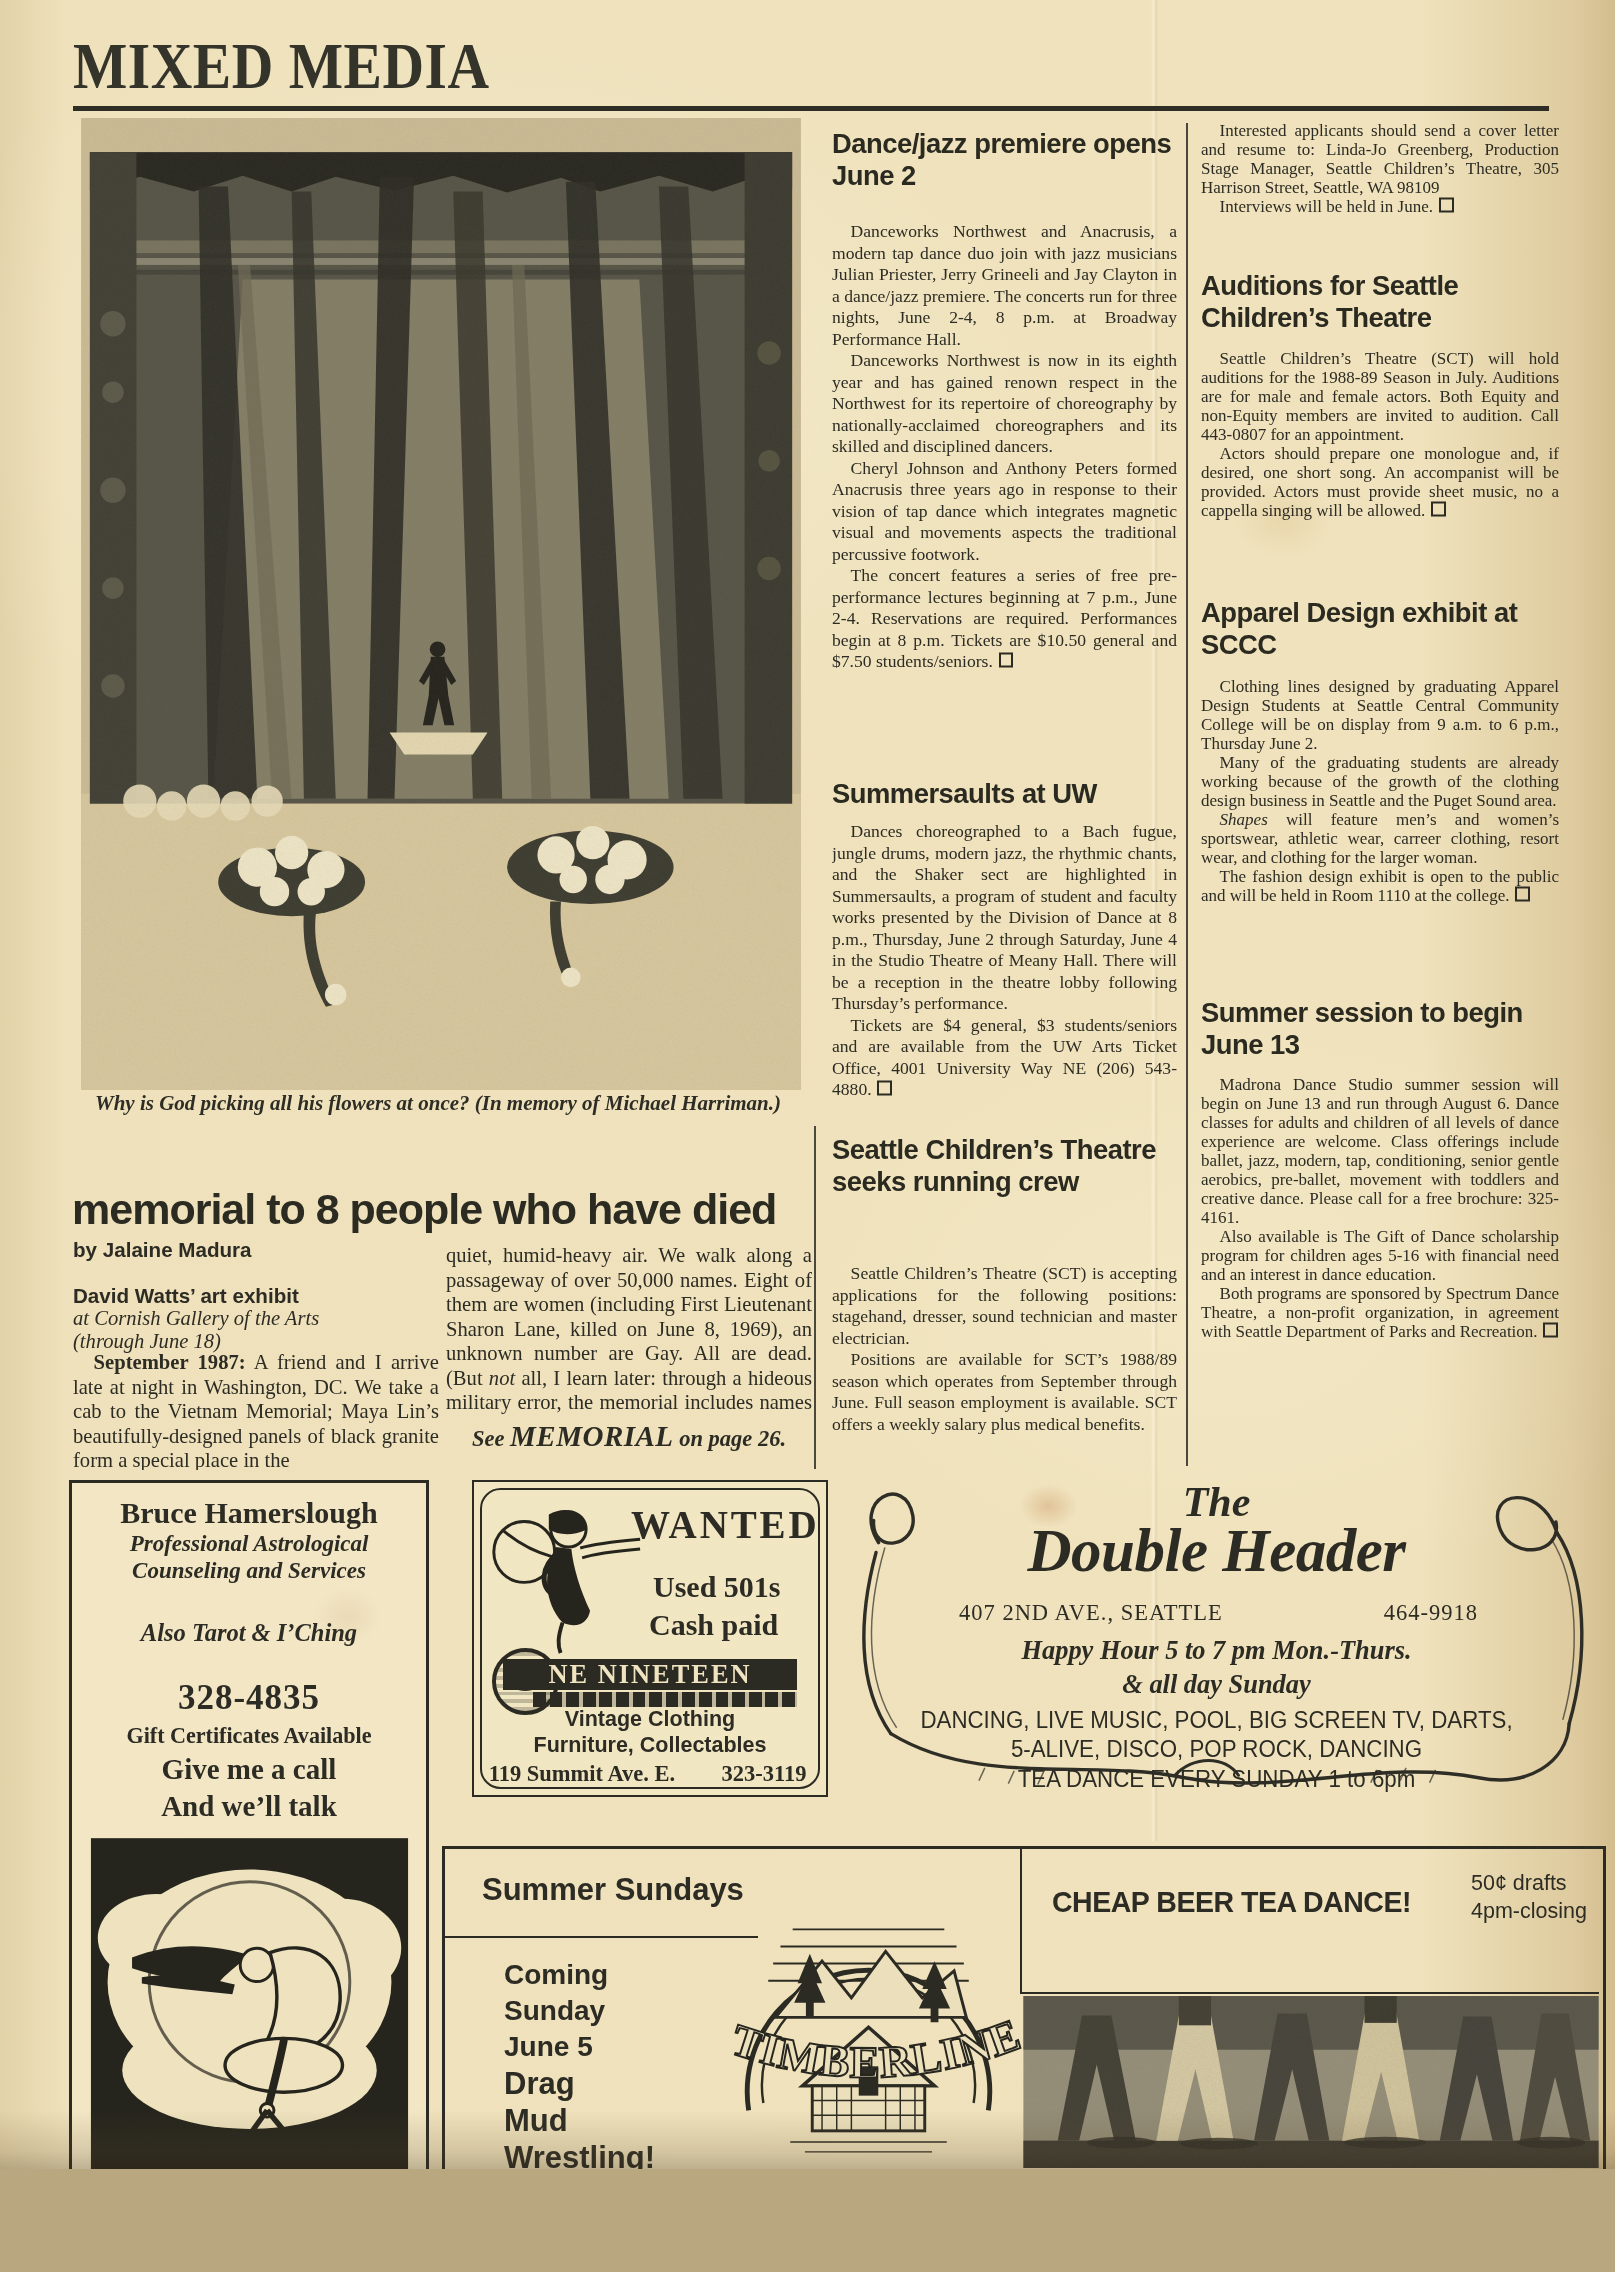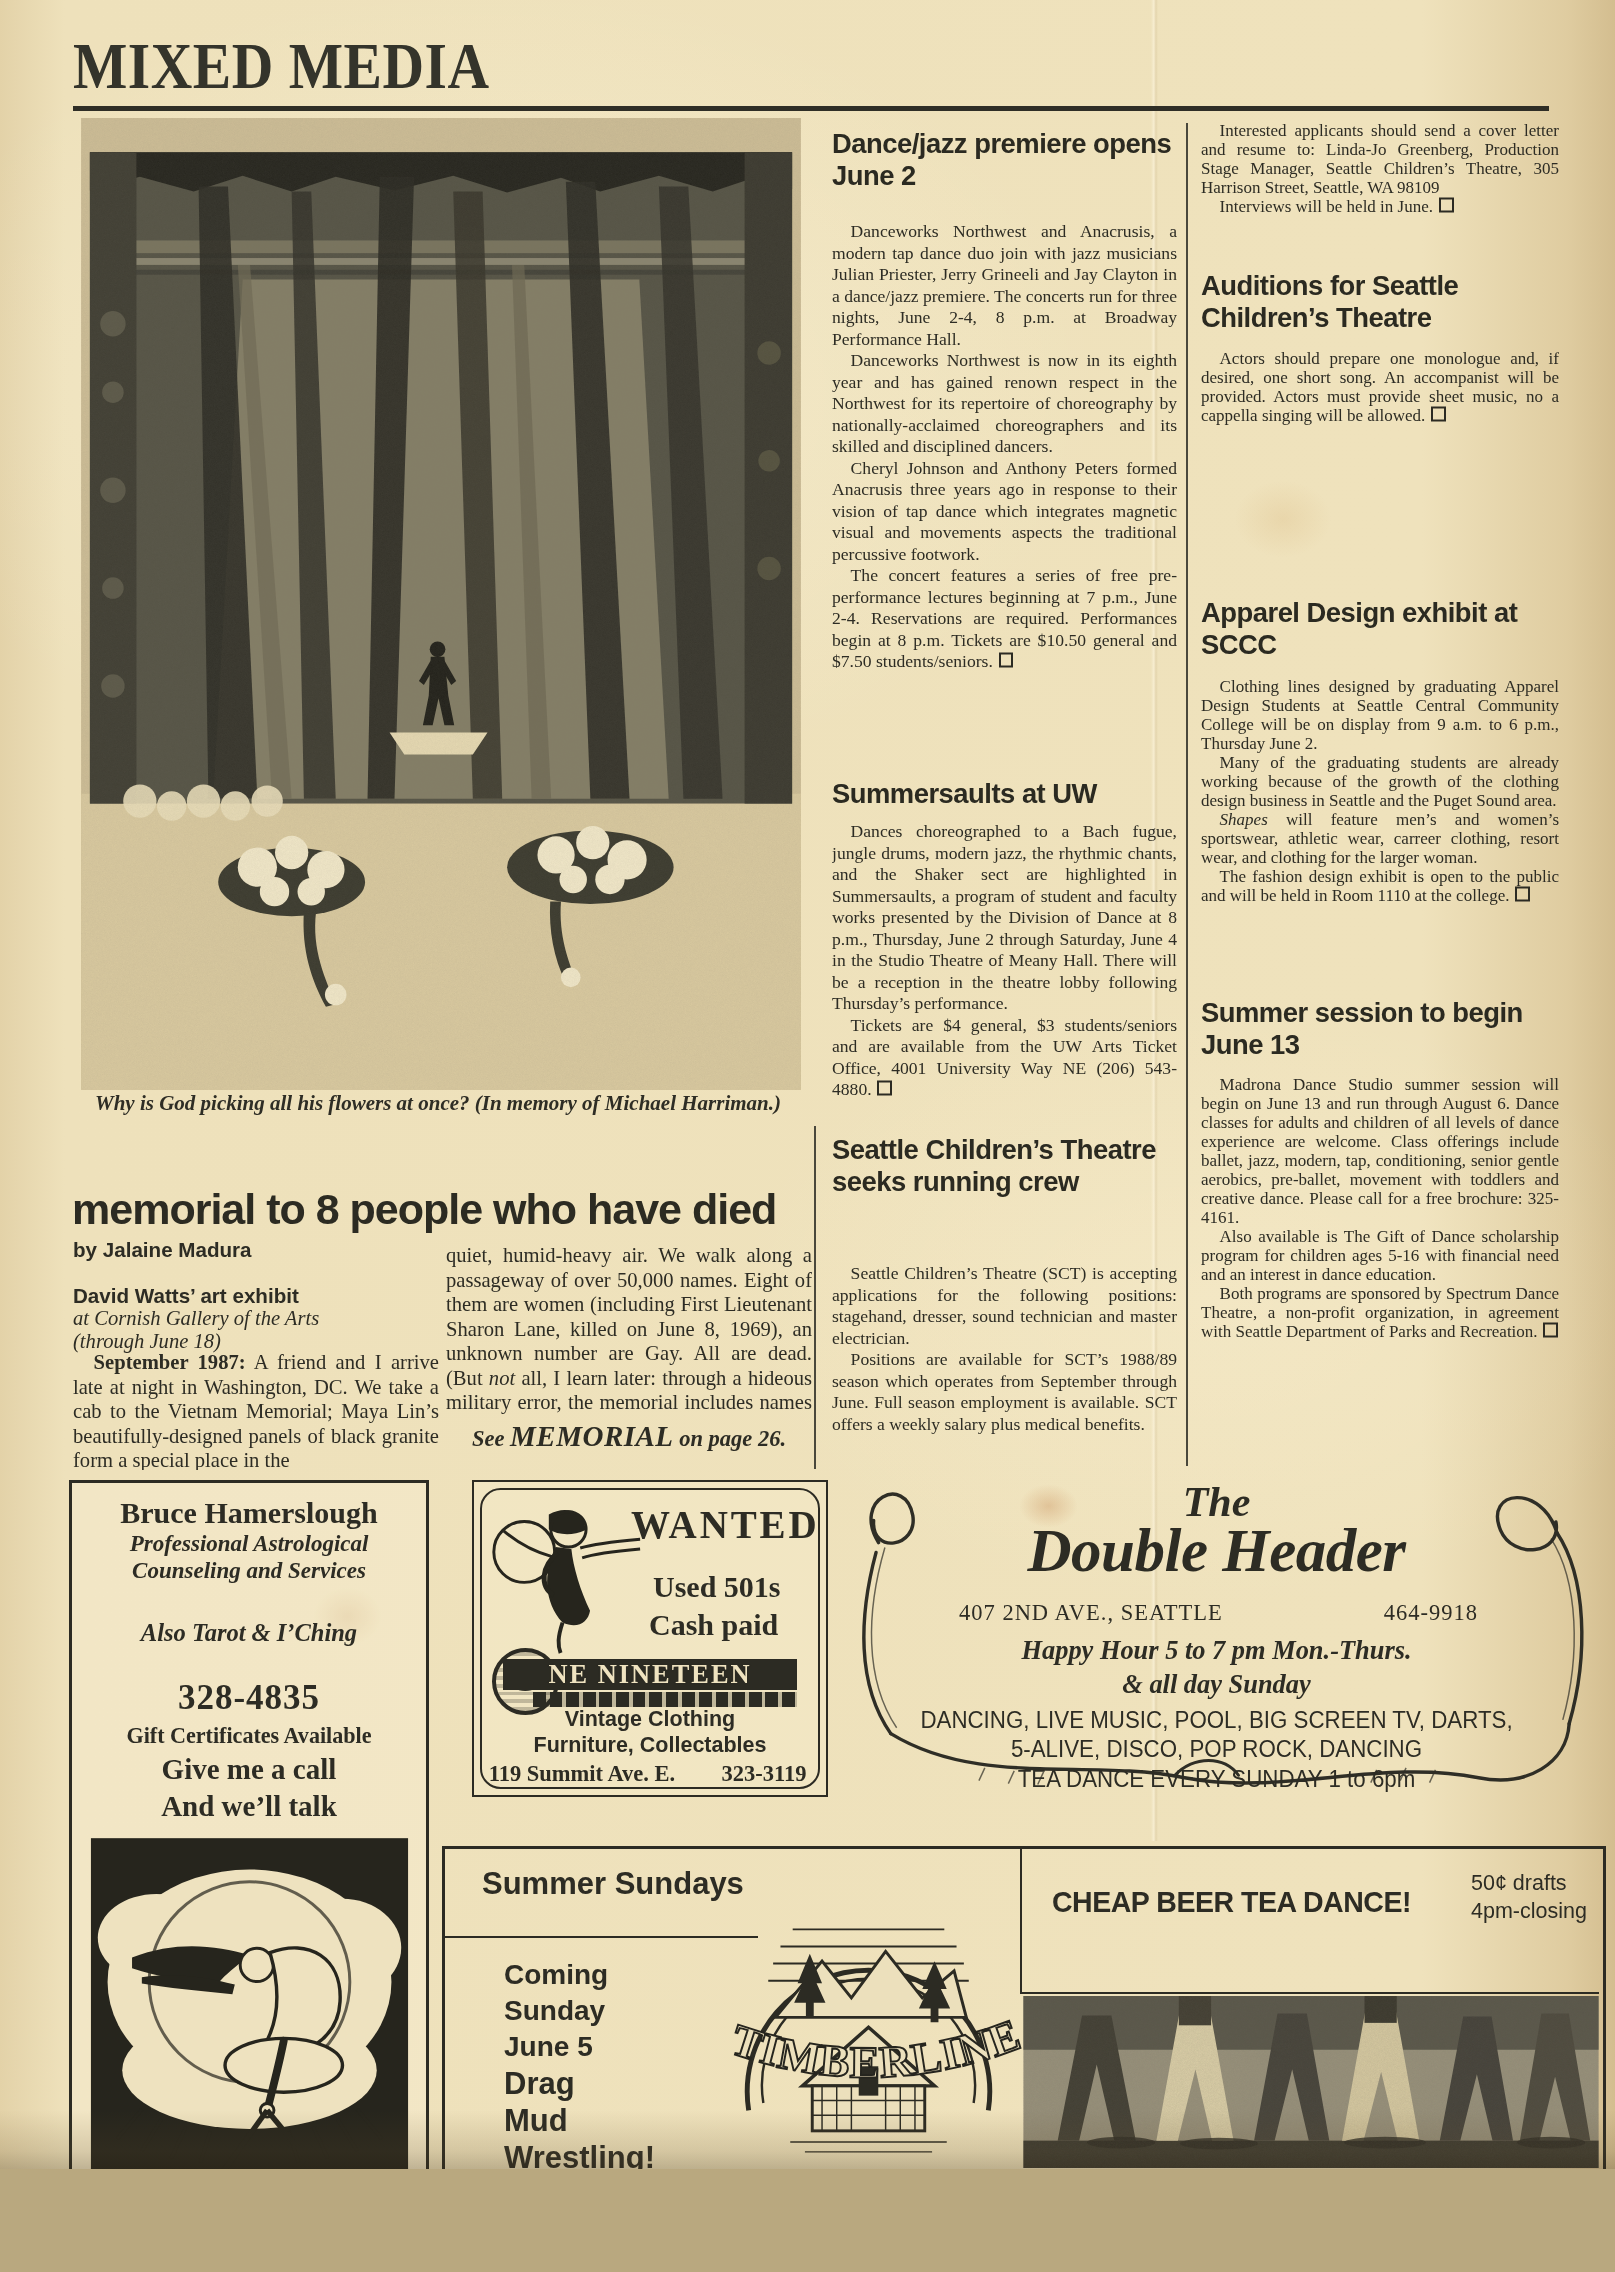--- a/index.html
+++ b/index.html
@@ -80,21 +80,21 @@
   .ad-wanted .ph{position:absolute;right:19.6px;top:279px;font-weight:bold;font-size:22.5px;}
 
   .ad-dh{position:absolute;left:832px;top:1469px;width:769px;height:349px;}
   .ad-dh .the{position:absolute;left:0;width:100%;top:8.8px;text-align:center;font-style:italic;font-weight:bold;font-size:42px;}
   .ad-dh .name{position:absolute;left:0;width:100%;top:47px;text-align:center;font-style:italic;font-weight:bold;font-size:61px;letter-spacing:-0.5px;}
   .ad-dh .row{position:absolute;left:127px;top:131px;width:519px;display:flex;justify-content:space-between;font-size:22.5px;letter-spacing:1px;}
   .ad-dh .hh{position:absolute;left:0;width:100%;text-align:center;font-weight:bold;font-style:italic;font-size:26.4px;}
   .ad-dh .f{position:absolute;left:0;width:100%;text-align:center;font-family:"Liberation Sans",sans-serif;font-size:23px;letter-spacing:0;transform:scaleX(.97);}
 
   .ad-tl{position:absolute;left:442px;top:1846px;width:1158px;height:363px;border:3.9px solid #2c2b23;}
-  .tl-title{position:absolute;left:37px;top:17px;font-family:"Liberation Sans",sans-serif;font-weight:bold;font-size:31px;}
+  .tl-title{position:absolute;left:37px;top:23px;font-family:"Liberation Sans",sans-serif;font-weight:bold;font-size:31px;}
   .tl-rule{position:absolute;left:0px;top:87px;width:313px;height:2.4px;background:#2c2b23;}
   .tl-left{position:absolute;left:59px;top:108px;width:196px;text-align:left;font-family:"Liberation Sans",sans-serif;font-weight:bold;color:#2d2c24;}
   .tl-left .c{font-size:28px;line-height:36px;}
   .tl-left .d{font-size:31px;line-height:37px;}
   .tl-left .fu{font-size:20.6px;line-height:19.6px;font-weight:bold;}
   .tl-left .pool{font-size:22.5px;letter-spacing:0;margin-top:2.9px;transform:scaleX(.95);}
   .tl-banner{position:absolute;left:607px;top:36px;font-family:"Liberation Sans",sans-serif;font-weight:bold;font-size:30px;letter-spacing:-0.5px;transform:scaleX(.95);transform-origin:left;}
   .tl-drafts{position:absolute;left:1026px;top:19.6px;font-family:"Liberation Sans",sans-serif;font-weight:normal;font-size:21.5px;line-height:28px;}
   .tl-vline{position:absolute;left:575px;top:0;width:2px;height:144px;background:#2c2b23;}
   .tl-hline{position:absolute;left:575px;top:143px;width:579px;height:2px;background:#2c2b23;}
@@ -257,20 +257,21 @@
     <p><span>Positions are available for SCT’s 1988/89 season which operates from September through June. Full season employment is available. SCT offers a weekly salary plus medical benefits.</span></p>
   </div>
 
   <div class="newscol col-right abs" style="left:1201px;top:121px;height:131px;overflow:hidden;">
     <p><span>Interested applicants should send a cover letter and resume to: Linda-Jo Greenberg, Production Stage Manager, Seattle Children’s Theatre, 305 Harrison Street, Seattle, WA 98109</span></p>
     <p><span>Interviews will be held in June.</span><span class="endbox"></span></p>
   </div>
 
   <div class="arthead" style="left:1201px;top:270px;width:358px;">Auditions for Seattle Children’s Theatre</div>
   <div class="newscol col-right abs" style="left:1201px;top:349px;height:233px;overflow:hidden;">
+    <p><span>Seattle Children’s Theatre (SCT) will hold auditions for the 1988-89 Season in July. Auditions are for male and female actors. Both Equity and non-Equity members are invited to audition. Call 443-0807 for an appointment.</span></p>
     <p><span>Actors should prepare one monologue and, if desired, one short song. An accompanist will be provided. Actors must provide sheet music, no a cappella singing will be allowed.</span><span class="endbox"></span></p>
   </div>
 
   <div class="arthead" style="left:1201px;top:597px;width:358px;">Apparel Design exhibit at SCCC</div>
   <div class="newscol col-right abs" style="left:1201px;top:677px;height:318px;overflow:hidden;">
     <p><span>Clothing lines designed by graduating Apparel Design Students at Seattle Central Community College will be on display from 9 a.m. to 6 p.m., Thursday June 2.</span></p>
     <p><span>Many of the graduating students are already working because of the growth of the clothing design business in Seattle and the Puget Sound area.</span></p>
     <p><i>Shapes</i><span> will feature men’s and women’s sportswear, athletic wear, carreer clothing, resort wear, and clothing for the larger woman.</span></p>
     <p><span>The fashion design exhibit is open to the public and will be held in Room 1110 at the college.</span><span class="endbox"></span></p>
   </div>

